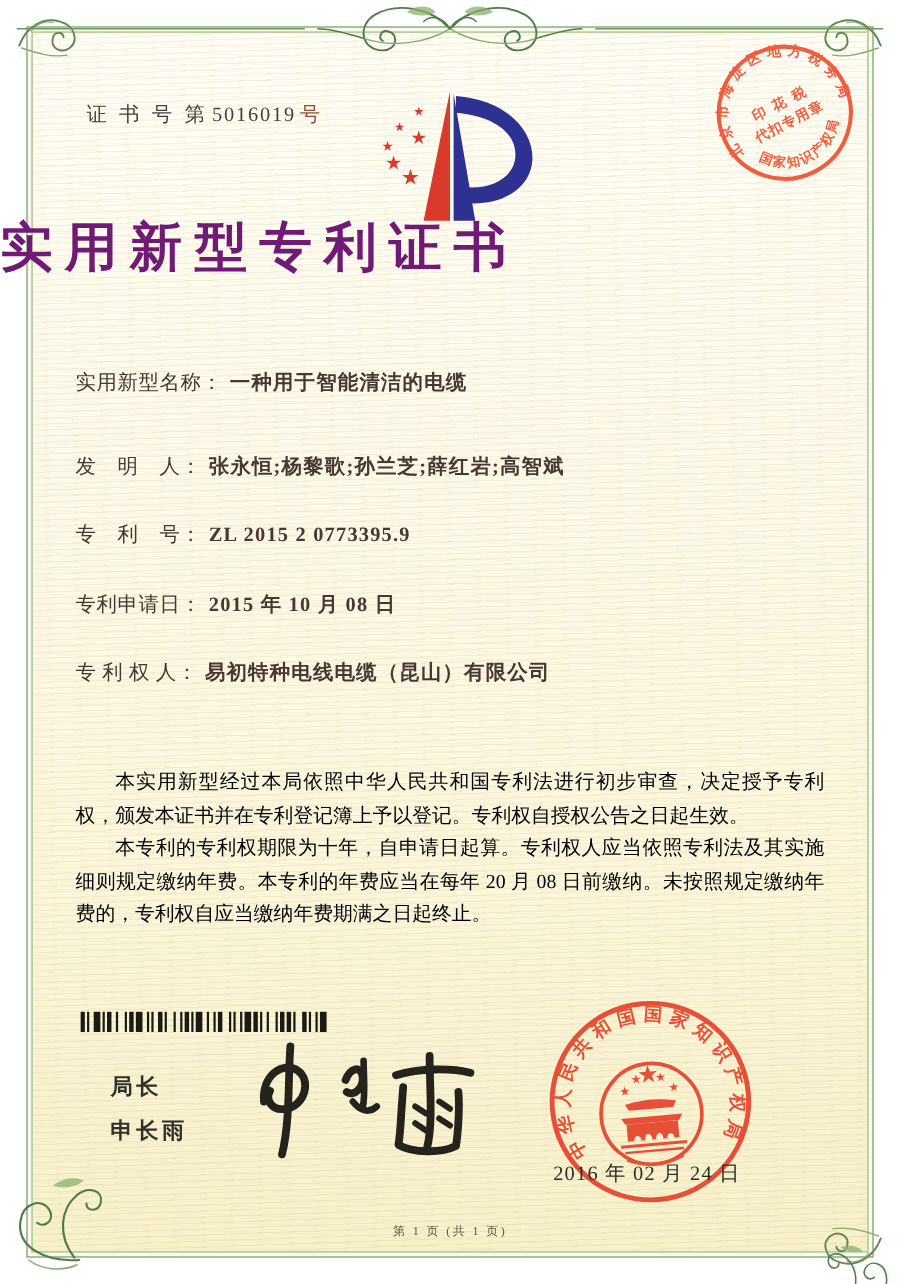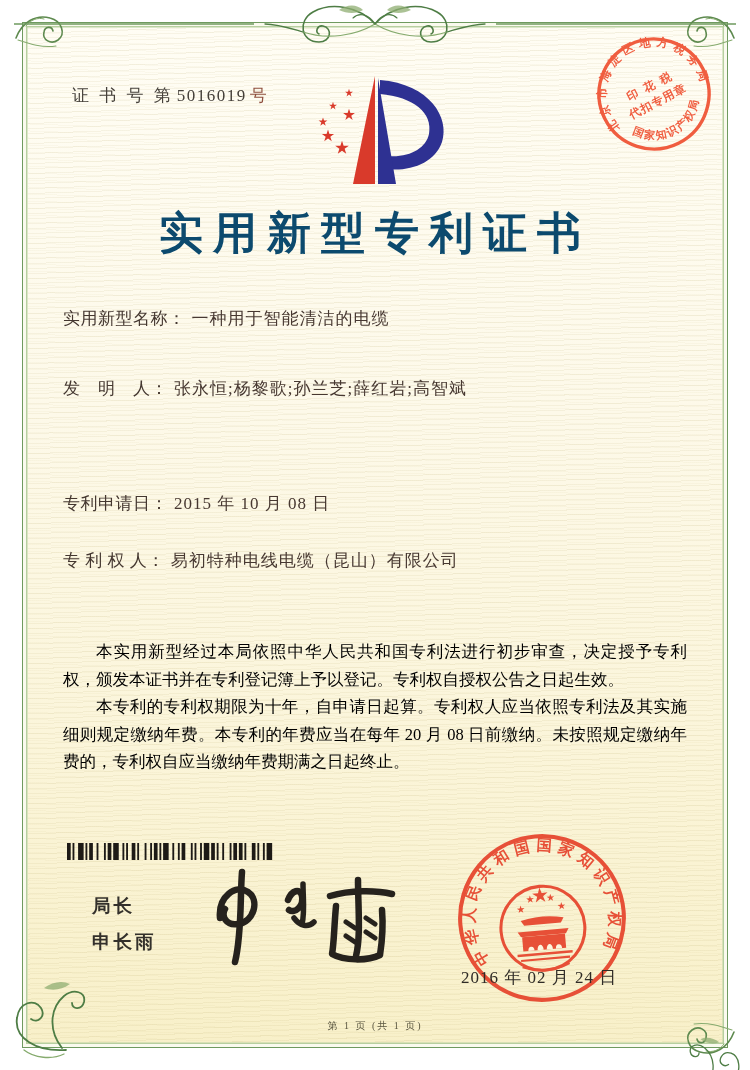--- a/index.html
+++ b/index.html
@@ -14,25 +14,25 @@
                repeating-linear-gradient(2deg,rgba(186,170,100,.06) 0 1px,rgba(255,255,255,0) 1px 7px);}
   
   .frame-svg{position:absolute;left:0;top:0;pointer-events:none;}
   
   .content{position:absolute;inset:0;}
   .cert-no{position:absolute;left:72px;top:84px;font-size:17px;color:#45403a;letter-spacing:3px;}
   .cert-no .num{letter-spacing:1.5px;padding:0 3px;}
   .cert-no .suffix{color:#8e4e3c;}
   .logo{position:absolute;left:292px;top:72px;}
   .tax-stamp{position:absolute;left:594px;top:34px;transform:rotate(-27deg);opacity:.93;}
-  .title{position:absolute;left:0;right:0;top:204px;text-align:center;font-size:44px;font-weight:700;
-    letter-spacing:10px;color:#0c4a6e;}
+  .title{position:absolute;left:0;right:0;top:177px;font-size:44px;font-weight:700;
+    letter-spacing:10px;color:#701a75;}
   .field{position:absolute;left:63px;font-size:17px;color:#443730;white-space:nowrap;}
   .field .lbl{letter-spacing:.5px;}
-  .field .val{margin-left:6px;letter-spacing:1px;color:#473831;}
+  .field .val{margin-left:6px;letter-spacing:1px;color:#473831;font-weight:bold;}
   .f1{top:307px}.f2{top:377px}.f3{top:434px}.f4{top:492px}.f5{top:549px}.f6{top:606px}
   .paras{position:absolute;left:63px;top:638px;width:624px;font-size:16.5px;line-height:27.5px;
     color:#000000;text-align:justify;}
   .paras p{margin:0;text-indent:2em;}
   .barcode{position:absolute;left:67px;top:843px;width:210px;height:17px;}
   .officer{position:absolute;left:74px;top:893px;font-family:"Liberation Sans","DejaVu Sans",sans-serif;
     font-size:18.5px;font-weight:600;color:#33302b;letter-spacing:3px;margin-left:18px;}
   .officer div{margin-bottom:11px;}
   .signature{position:absolute;left:190px;top:866px;}
   .grant-seal{position:absolute;left:455px;top:831px;opacity:.92;}
@@ -126,20 +126,23 @@
       <text x="60" y="72" text-anchor="middle" font-size="11.5" fill="#ef5233" font-weight="600" letter-spacing="1" font-family="'Liberation Serif','DejaVu Serif',serif">代扣专用章</text>
     </svg>
 
     <div class="title">实用新型专利证书</div>
 
     <div class="field f1">
       <span class="lbl">实用新型名称：</span><span class="val">一种用于智能清洁的电缆</span>
     </div>
     <div class="field f2">
       <span class="lbl">发　明　人：</span><span class="val">张永恒;杨黎歌;孙兰芝;薛红岩;高智斌</span>
+    </div>
+    <div class="field f3">
+      <span class="lbl">专　利　号：</span><span class="val">ZL 2015 2 0773395.9</span>
     </div>
     <div class="field f4">
       <span class="lbl">专利申请日：</span><span class="val">2015 年 10 月 08 日</span>
     </div>
     <div class="field f5">
       <span class="lbl">专 利 权 人：</span><span class="val">易初特种电线电缆（昆山）有限公司</span>
     </div>
 
     <div class="paras">
       <p>本实用新型经过本局依照中华人民共和国专利法进行初步审查，决定授予专利权，颁发本证书并在专利登记簿上予以登记。专利权自授权公告之日起生效。</p>

